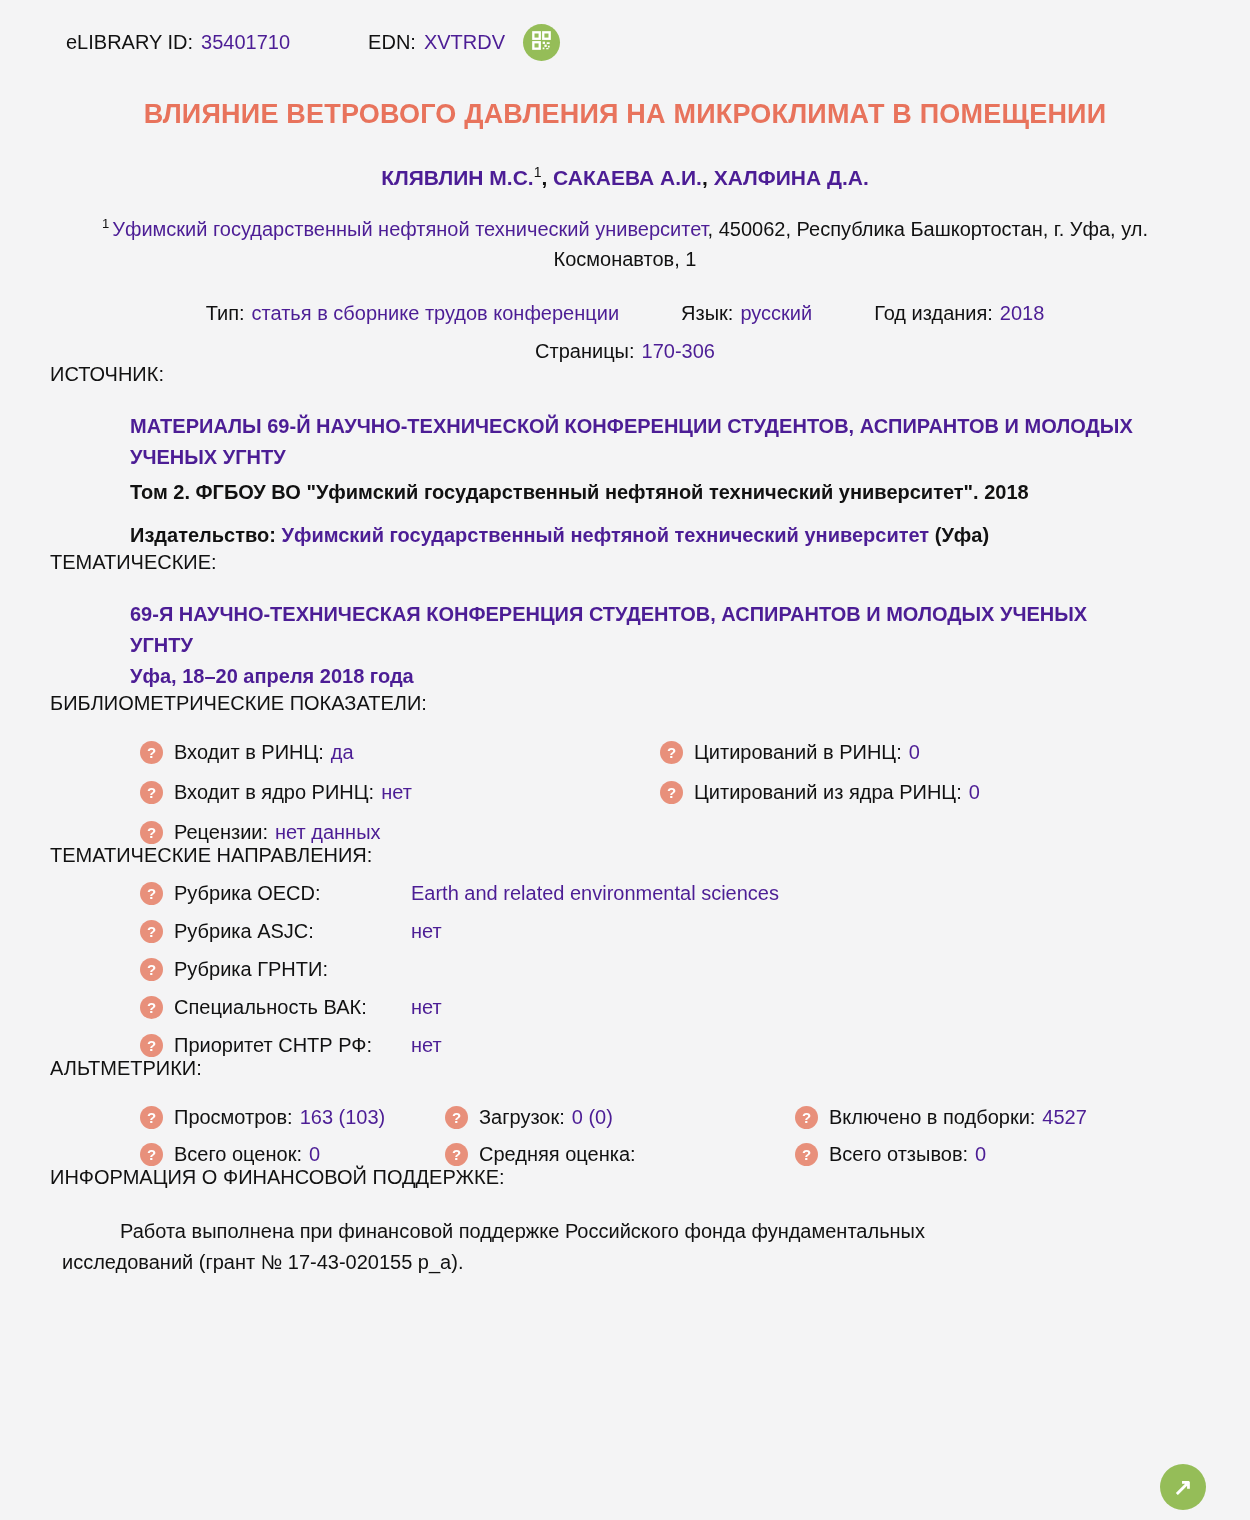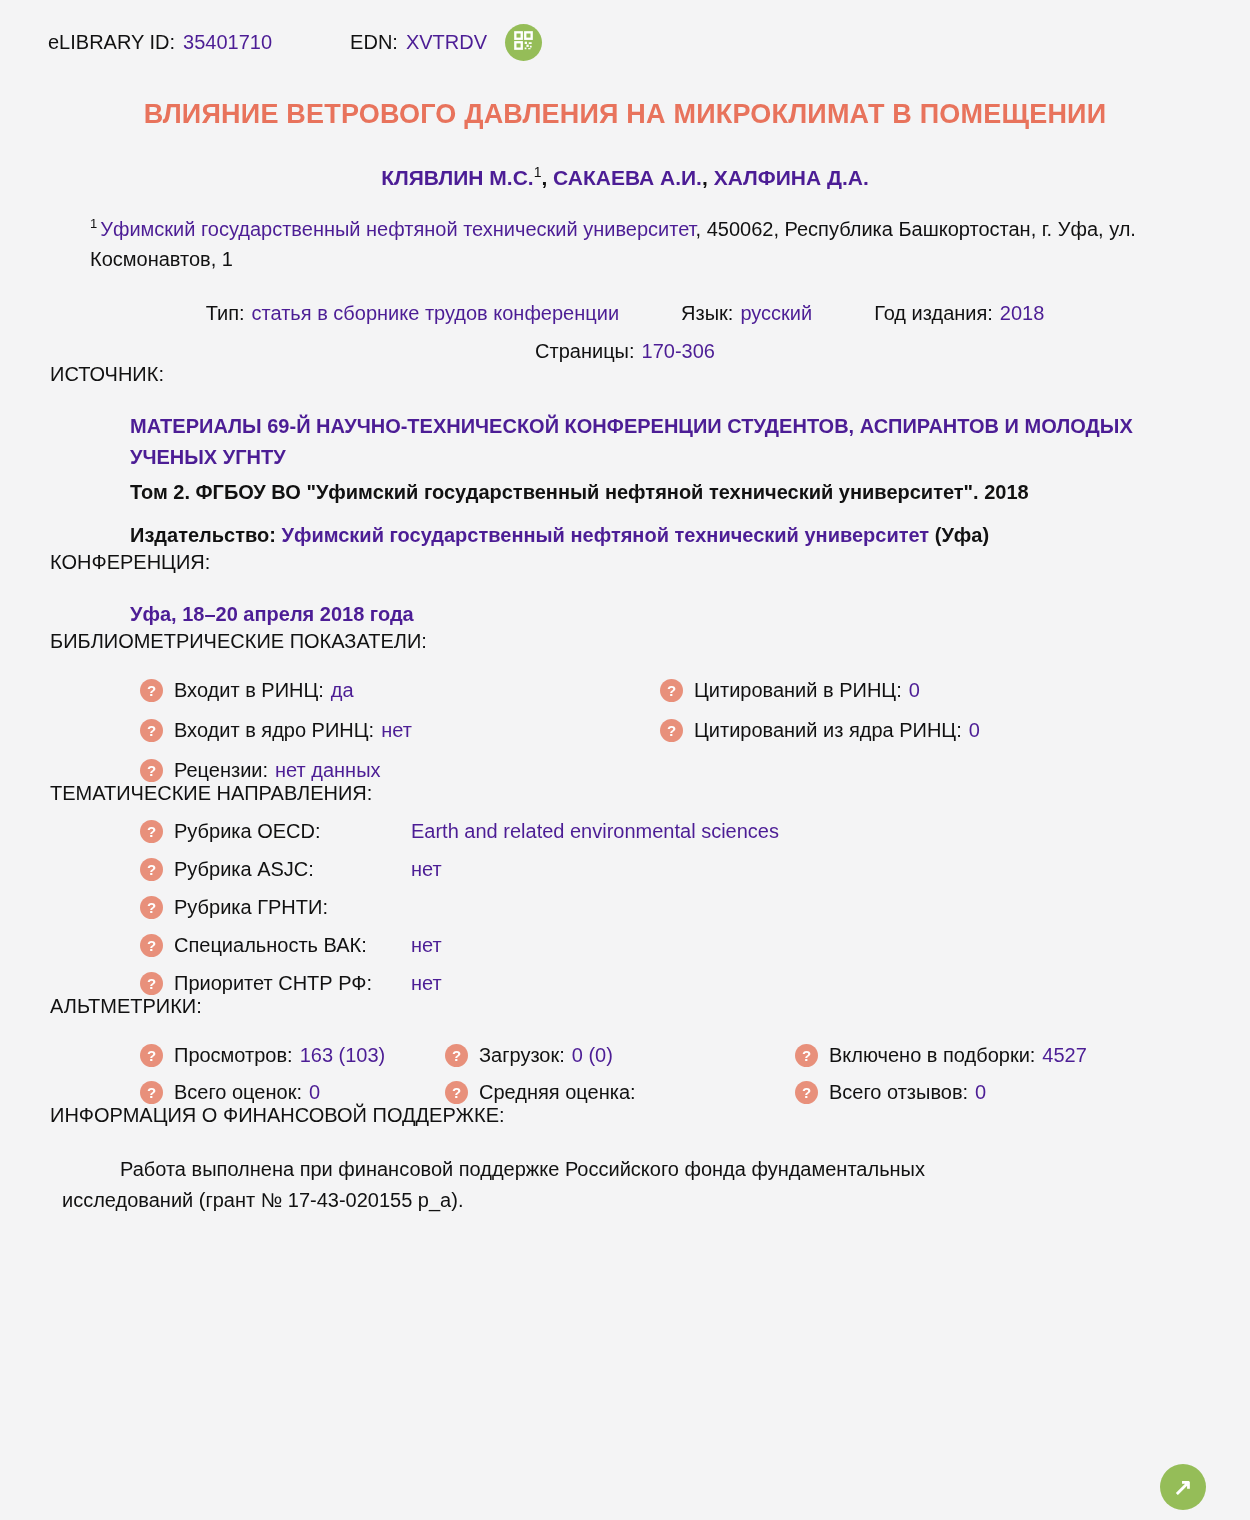--- a/index.html
+++ b/index.html
@@ -9,32 +9,32 @@
     background:#f4f4f5;
     font-family:"Liberation Sans", sans-serif;
     color:#111;
     overflow:hidden;
     position:relative;
   }
   a, .lnk { color:#4c1d95; text-decoration:none; cursor:pointer; }
   .blk { color:#111; }
 
   
-  .top-row { display:flex; align-items:center; padding:24px 0 0 48px; font-size:20px; }
+  .top-row { display:flex; align-items:center; padding:24px 0 0 66px; font-size:20px; }
   .top-row .val { margin-left:8px; }
   .top-gap { width:78px; }
   .qr-btn { width:37px; height:37px; border-radius:50%; background:#95bd58;
             display:inline-flex; align-items:center; justify-content:center; margin-left:18px; cursor:pointer; }
 
   
   .title { text-align:center; color:#e8735c; font-weight:bold; font-size:27px; margin-top:38px; letter-spacing:0.2px; }
   .authors { text-align:center; margin-top:34px; font-size:21px; font-weight:bold; }
   .authors sup { color:#111; font-weight:normal; font-size:14px; }
   .authors .sep { color:#111; }
-  .affil { margin-top:24px; font-size:20px; max-width:1070px;
+  .affil { text-align:center; margin-top:24px; font-size:20px; max-width:1070px;
            margin-left:auto; margin-right:auto; line-height:1.5; }
   .affil sup { font-size:13px; margin-right:3px; }
 
   .attrs { display:flex; justify-content:center; gap:62px; margin-top:28px; font-size:20px; }
   .attrs .lbl { margin-right:7px; }
   .pages-row { text-align:center; margin-top:15px; font-size:20px; }
   .pages-row .lbl { margin-right:7px; }
 
   
   .section-heading { margin-left:50px; font-size:20px; }
@@ -133,22 +133,23 @@
 <div class="section-heading">ИСТОЧНИК:</div>
 <div class="section-body">
   <a class="src-link">МАТЕРИАЛЫ 69-Й НАУЧНО-ТЕХНИЧЕСКОЙ КОНФЕРЕНЦИИ СТУДЕНТОВ, АСПИРАНТОВ И МОЛОДЫХ УЧЕНЫХ УГНТУ</a>
   <div class="src-details blk">Том 2. ФГБОУ ВО "Уфимский государственный нефтяной технический университет". 2018</div>
   <div class="src-pub">
     <span class="blk">Издательство:</span>
     <a>Уфимский государственный нефтяной технический университет</a><span class="blk"> (Уфа)</span>
   </div>
 </div>
 
-<div class="section-heading">КОНФЕРЕНЦИЯ:</div>
+<div class="section-heading">ТЕМАТИЧЕСКИЕ:</div>
 <div class="section-body">
+  <a class="src-link">69-Я НАУЧНО-ТЕХНИЧЕСКАЯ КОНФЕРЕНЦИЯ СТУДЕНТОВ, АСПИРАНТОВ И МОЛОДЫХ УЧЕНЫХ УГНТУ</a>
   <a>Уфа, 18–20 апреля 2018 года</a>
 </div>
 
 <div class="section-heading">БИБЛИОМЕТРИЧЕСКИЕ ПОКАЗАТЕЛИ:</div>
 <div class="bib-grid">
   <div class="bib-cell">
     <span class="help">?</span>
     <span class="lbl">Входит в РИНЦ:</span>
     <span class="lnk">да</span>
   </div>

